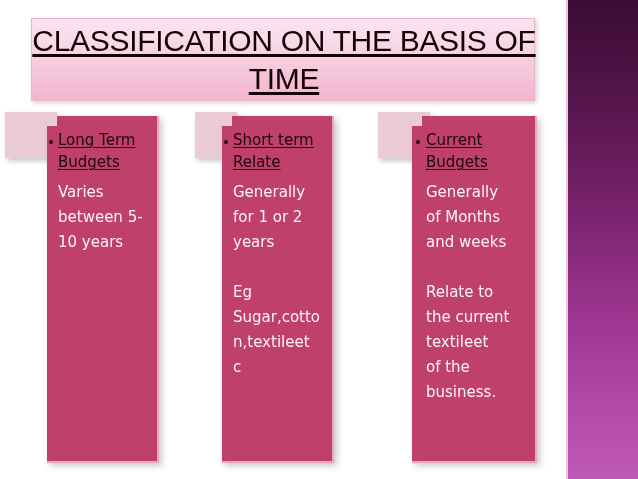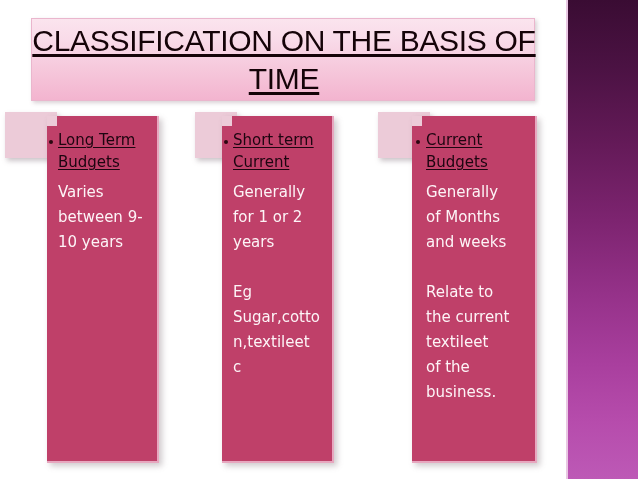--- a/index.html
+++ b/index.html
@@ -115,31 +115,31 @@
     <div class="title-text">CLASSIFICATION ON THE BASIS OF TIME</div>
   </div>
 
   <div class="col">
     <div class="tab" style="left:5px;top:112px;width:52px;height:46px;"></div>
     <div class="body" style="left:47px;top:116px;width:112px;height:347px;">
       <div class="body-notch"></div>
       <div class="bullet" style="left:2px;top:24px;"></div>
       <div class="heading" style="left:11px;top:13px;width:96px;">Long Term Budgets</div>
       <div class="para" style="left:11px;top:64px;width:98px;">Varies
-between 9-
+between 5-
 10 years</div>
     </div>
   </div>
 
   <div class="col">
     <div class="tab" style="left:195px;top:112px;width:42px;height:46px;"></div>
     <div class="body" style="left:222px;top:116px;width:112px;height:347px;">
       <div class="body-notch"></div>
       <div class="bullet" style="left:2px;top:24px;"></div>
-      <div class="heading" style="left:11px;top:13px;width:100px;">Short term Current</div>
+      <div class="heading" style="left:11px;top:13px;width:100px;">Short term Relate</div>
       <div class="para" style="left:11px;top:64px;width:100px;">Generally
 for 1 or 2
 years</div>
       <div class="para" style="left:11px;top:164px;width:100px;">Eg
 Sugar,cotto
 n,textileet
 c</div>
     </div>
   </div>
 

